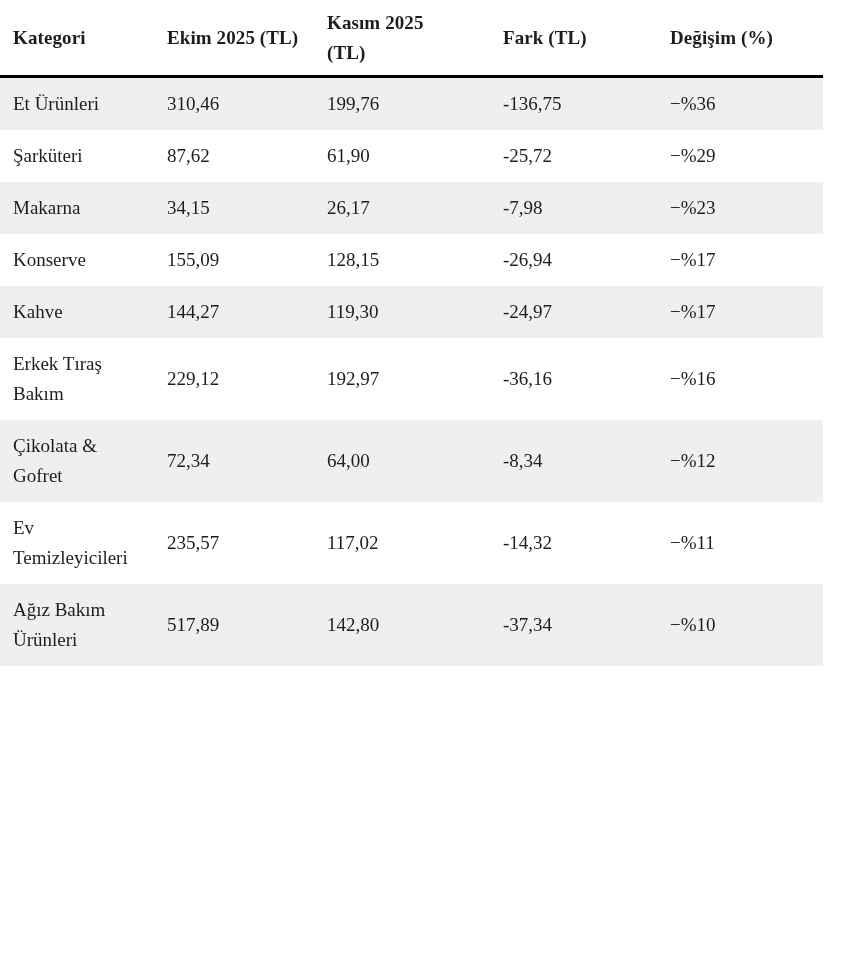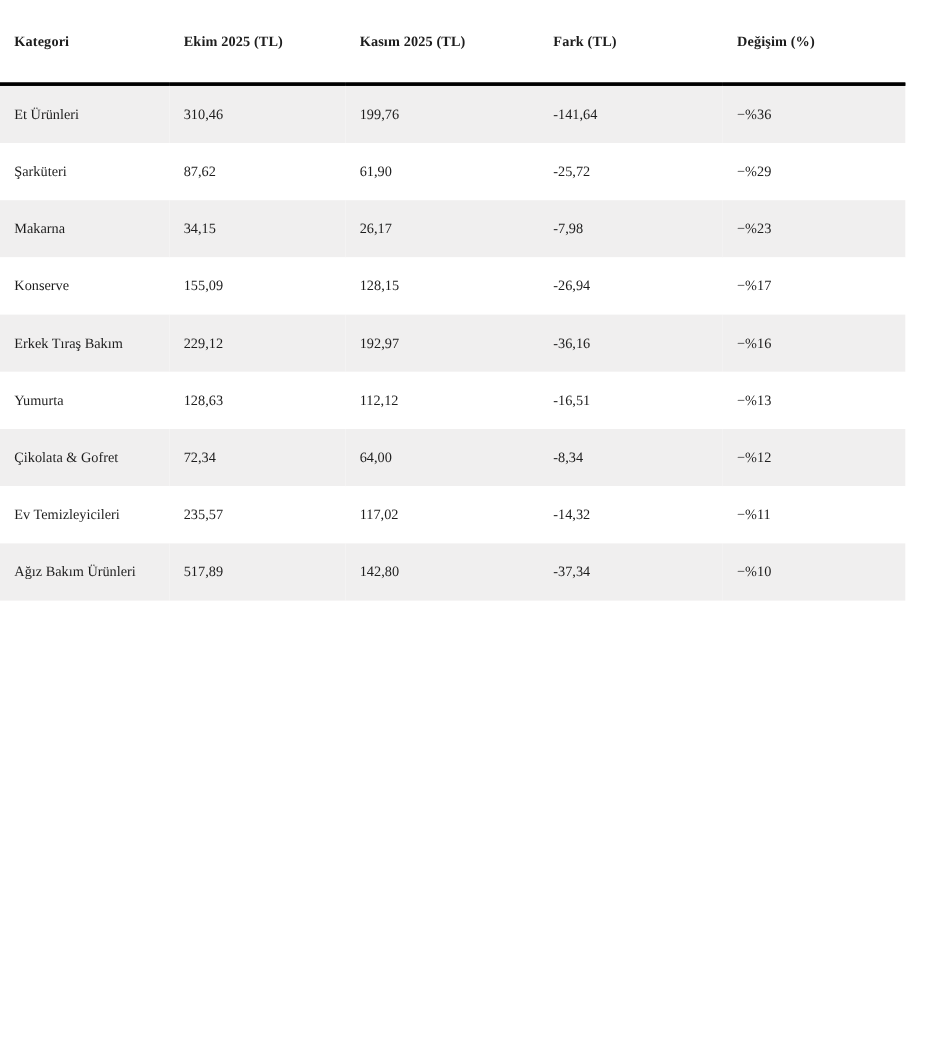--- a/index.html
+++ b/index.html
@@ -11,21 +11,21 @@
     width: 860px;
     height: 967px;
     font-family: "Liberation Serif", "DejaVu Serif", serif;
     color: #1d1d1d;
     overflow: hidden;
   }
   table.price-table {
     width: 823px;
     border-collapse: collapse;
     table-layout: fixed;
-    font-size: 13px;
+    font-size: 19px;
   }
   table.price-table col.c1 { width: 154px; }
   table.price-table col.c2 { width: 160px; }
   table.price-table col.c3 { width: 176px; }
   table.price-table col.c4 { width: 167px; }
   table.price-table col.c5 { width: 166px; }
 
   table.price-table th {
     text-align: left;
     font-weight: bold;
@@ -67,21 +67,21 @@
         <th><span class="hdr-text">Kasım 2025 (TL)</span></th>
         <th><span class="hdr-text">Fark (TL)</span></th>
         <th><span class="hdr-text">Değişim (%)</span></th>
       </tr>
   </thead>
   <tbody>
       <tr>
         <td>Et Ürünleri</td>
         <td>310,46</td>
         <td>199,76</td>
-        <td>-141,64</td>
+        <td>-136,75</td>
         <td>−%36</td>
       </tr>
       <tr>
         <td>Şarküteri</td>
         <td>87,62</td>
         <td>61,90</td>
         <td>-25,72</td>
         <td>−%29</td>
       </tr>
       <tr>
@@ -92,32 +92,32 @@
         <td>−%23</td>
       </tr>
       <tr>
         <td>Konserve</td>
         <td>155,09</td>
         <td>128,15</td>
         <td>-26,94</td>
         <td>−%17</td>
       </tr>
       <tr>
+        <td>Kahve</td>
+        <td>144,27</td>
+        <td>119,30</td>
+        <td>-24,97</td>
+        <td>−%17</td>
+      </tr>
+      <tr>
         <td>Erkek Tıraş Bakım</td>
         <td>229,12</td>
         <td>192,97</td>
         <td>-36,16</td>
         <td>−%16</td>
-      </tr>
-      <tr>
-        <td>Yumurta</td>
-        <td>128,63</td>
-        <td>112,12</td>
-        <td>-16,51</td>
-        <td>−%13</td>
       </tr>
       <tr>
         <td>Çikolata &amp; Gofret</td>
         <td>72,34</td>
         <td>64,00</td>
         <td>-8,34</td>
         <td>−%12</td>
       </tr>
       <tr>
         <td>Ev Temizleyicileri</td>

